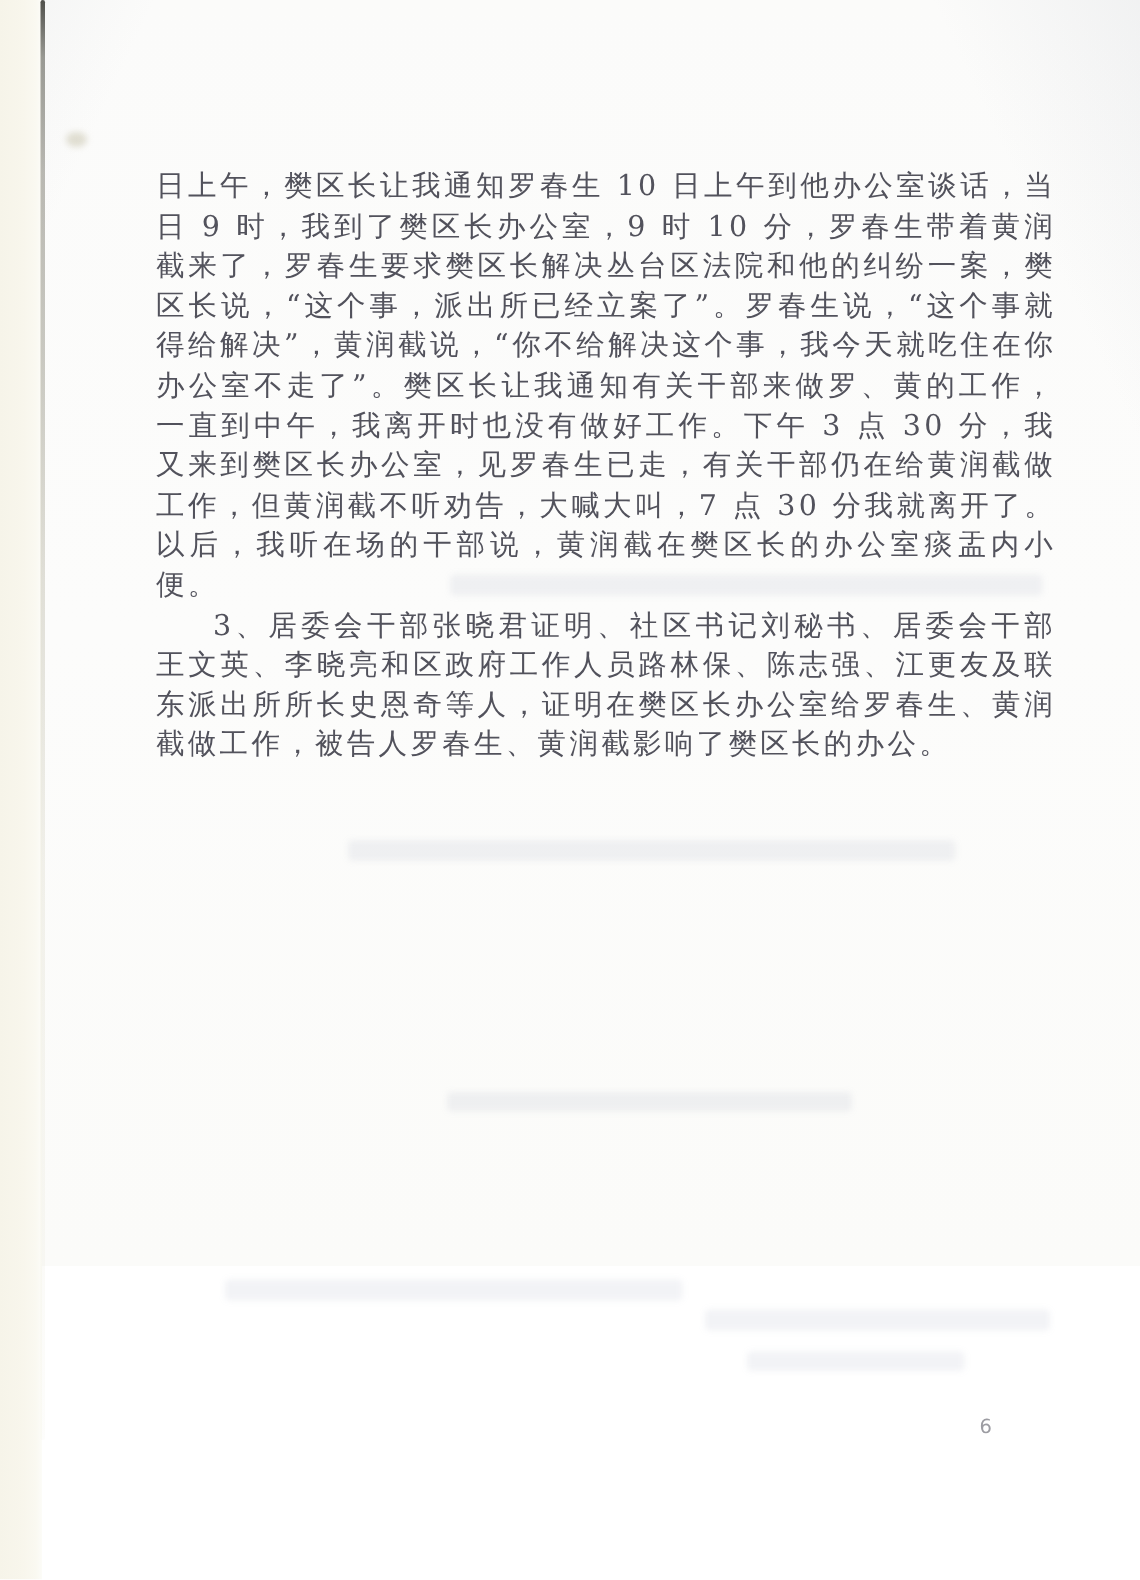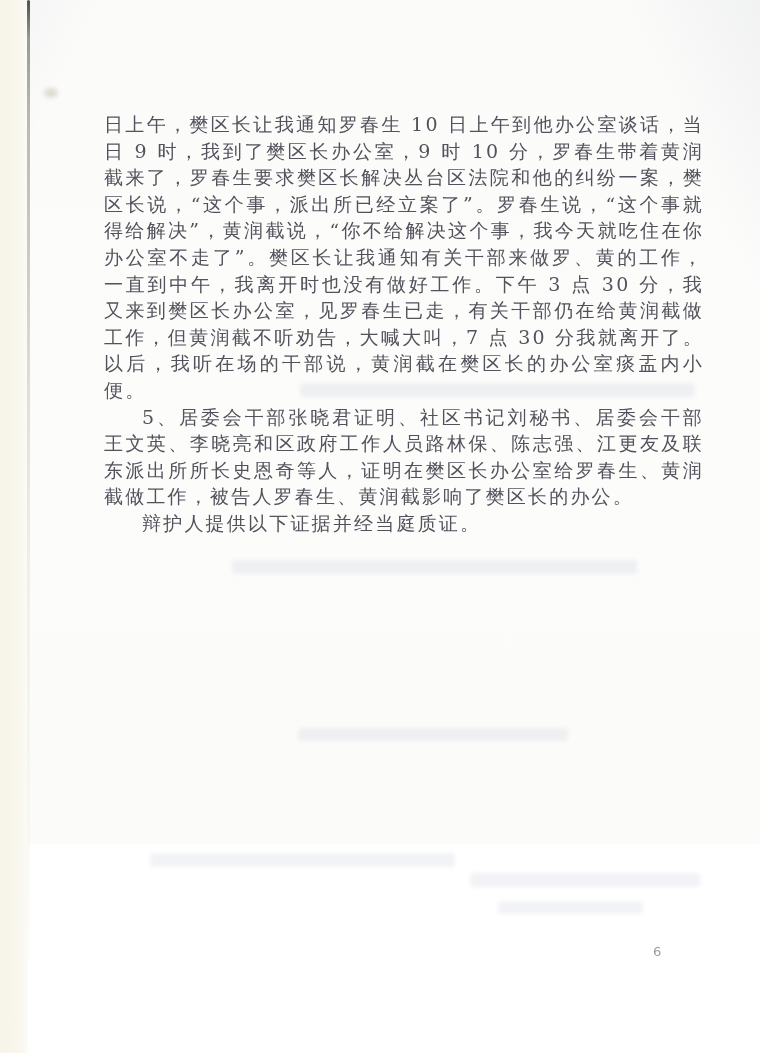--- a/index.html
+++ b/index.html
@@ -105,18 +105,17 @@
 
   <div class="bleed b1"></div>
   <div class="bleed b2"></div>
   <div class="bleed b3"></div>
   <div class="bleed b4"></div>
   <div class="bleed b5"></div>
   <div class="bleed b6"></div>
 
   <div class="text-block">
       <p><span>日上午，樊区长让我通知罗春生 10 日上午到他办公室谈话，当日 9 时，我到了樊区长办公室，9 时 10 分，罗春生带着黄润截来了，罗春生要求樊区长解决丛台区法院和他的纠纷一案，樊区长说，“这个事，派出所已经立案了”。罗春生说，“这个事就得给解决”，黄润截说，“你不给解决这个事，我今天就吃住在你办公室不走了”。樊区长让我通知有关干部来做罗、黄的工作，一直到中午，我离开时也没有做好工作。下午 3 点 30 分，我又来到樊区长办公室，见罗春生已走，有关干部仍在给黄润截做工作，但黄润截不听劝告，大喊大叫，7 点 30 分我就离开了。以后，我听在场的干部说，黄润截在樊区长的办公室痰盂内小便。</span></p>
-      <p class="indent"><span>5、居委会干部张晓君证明、社区书记刘秘书、居委会干部王文英、李晓亮和区政府工作人员路林保、陈志强、江更友及联东派出所所长史恩奇等人，证明在樊区长办公室给罗春生、黄润截做工作，被告人罗春生、黄润截影响了樊区长的办公。</span></p>
-      <p class="indent"><span>辩护人提供以下证据并经当庭质证。</span></p>
+      <p class="indent"><span>3、居委会干部张晓君证明、社区书记刘秘书、居委会干部王文英、李晓亮和区政府工作人员路林保、陈志强、江更友及联东派出所所长史恩奇等人，证明在樊区长办公室给罗春生、黄润截做工作，被告人罗春生、黄润截影响了樊区长的办公。</span></p>
     </div>
 
   <div class="page-number">6</div>
 </div>
 
 </body></html>

